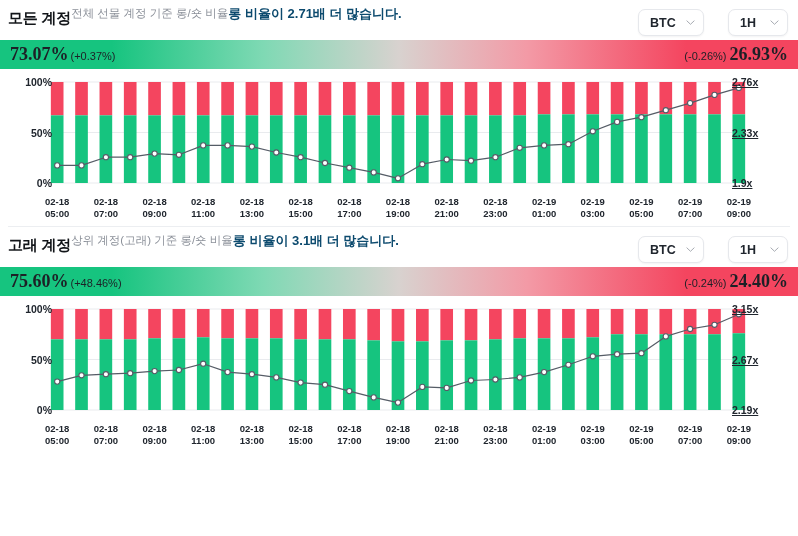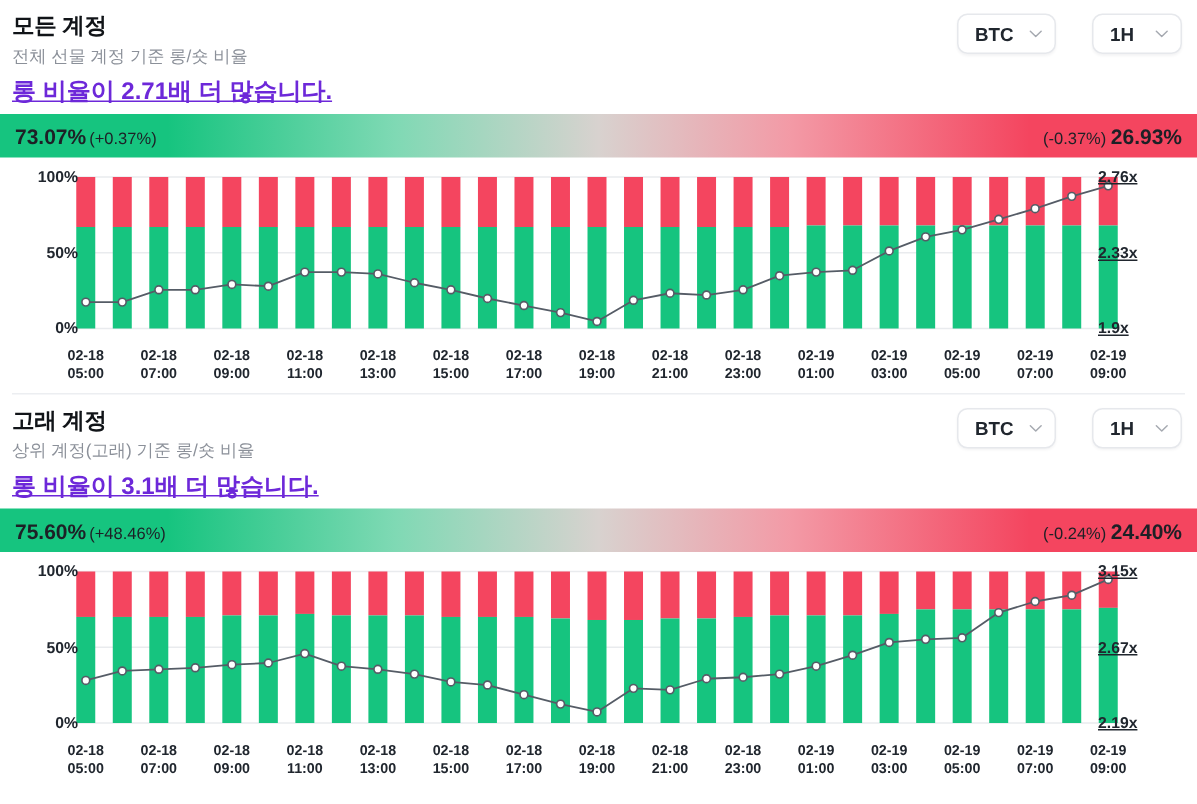--- a/index.html
+++ b/index.html
@@ -13,42 +13,41 @@
   }
   .panel { width: 798px; position: relative; }
 
   
   .panel-head {
     display: flex;
     align-items: flex-start;
     justify-content: space-between;
     padding: 6px 8px 0 8px;
   }
-  .head-left { display: flex; flex-direction: column; }
+  .head-left { display: flex; flex-direction: row; }
   .title {
     font-size: 15px;
     font-weight: bold;
     color: #111418;
     line-height: 20px;
     margin: 2px 0 3px 0;
     letter-spacing: -0.2px;
   }
   .subtitle {
     font-size: 11.5px;
     color: #8b9099;
     line-height: 15px;
     margin-bottom: 8px;
   }
   .ratio-line {
-    font-size: 16px;
+    font-size: 13px;
     font-weight: bold;
-    color: #6d28d9;
+    color: #0c4a6e;
     line-height: 16px;
     margin-bottom: 2px;
-    text-decoration: underline;
   }
   .head-right { display: flex; gap: 24px; padding-top: 3px; padding-right: 2px; text-align: right; }
   .select-btn {
     display: flex;
     align-items: center;
     justify-content: space-between;
     min-width: 60px;
     height: 27px;
     padding: 0 8px 0 11px;
     background: #ffffff;
@@ -73,21 +72,21 @@
     display: flex;
     align-items: center;
     justify-content: space-between;
     padding: 0 10px;
     background: linear-gradient(to right,
         #16c47f 0%, #16c47f 14%, #7fd9b4 33%,
         #d8d2cf 50%, #f39aa6 66%, #f4455f 86%, #f4455f 100%);
     overflow: hidden;
   }
   .ratio-seg { font-size: 11px; color: #1d2026; white-space: nowrap; }
-  .ratio-seg b { font-size: 14px; font-weight: bold; }
+  .ratio-seg b { font-size: 18px; font-weight: bold; font-family: Liberation Serif, serif; }
   .ratio-left b { margin-right: 2px; }
   .ratio-right b { margin-left: 3px; }
 
   
   .chart-wrap { position: relative; height: 120px; margin: 0 0 0 0; }
   .chart-svg { display: block; }
   .xaxis {
     position: relative;
     height: 28px;
     margin-top: 1px;
@@ -141,21 +140,21 @@
         </span>
       </div>
     </div>
   </div>
 
   <div class="ratio-bar">
     <div class="ratio-seg ratio-left">
       <b>73.07%</b><span>(+0.37%)</span>
     </div>
     <div class="ratio-seg ratio-right">
-      <span>(-0.37%)</span><b>26.93%</b>
+      <span>(-0.26%)</span><b>26.93%</b>
     </div>
   </div>
 
   <div class="chart-wrap">
     <svg class="chart-svg" id="svg-0" width="798" height="118" viewBox="0 0 798 118">
         <line x1="45" x2="751" y1="108" y2="108" stroke="#e9ebee" stroke-width="1"></line>
         <line x1="45" x2="751" y1="57.5" y2="57.5" stroke="#e9ebee" stroke-width="1"></line>
         <line x1="45" x2="751" y1="7" y2="7" stroke="#e9ebee" stroke-width="1"></line>
         <g>
           <rect x="50.84275862068965" y="7" width="12.659310344827587" height="33.33" fill="#f4455f"></rect>

